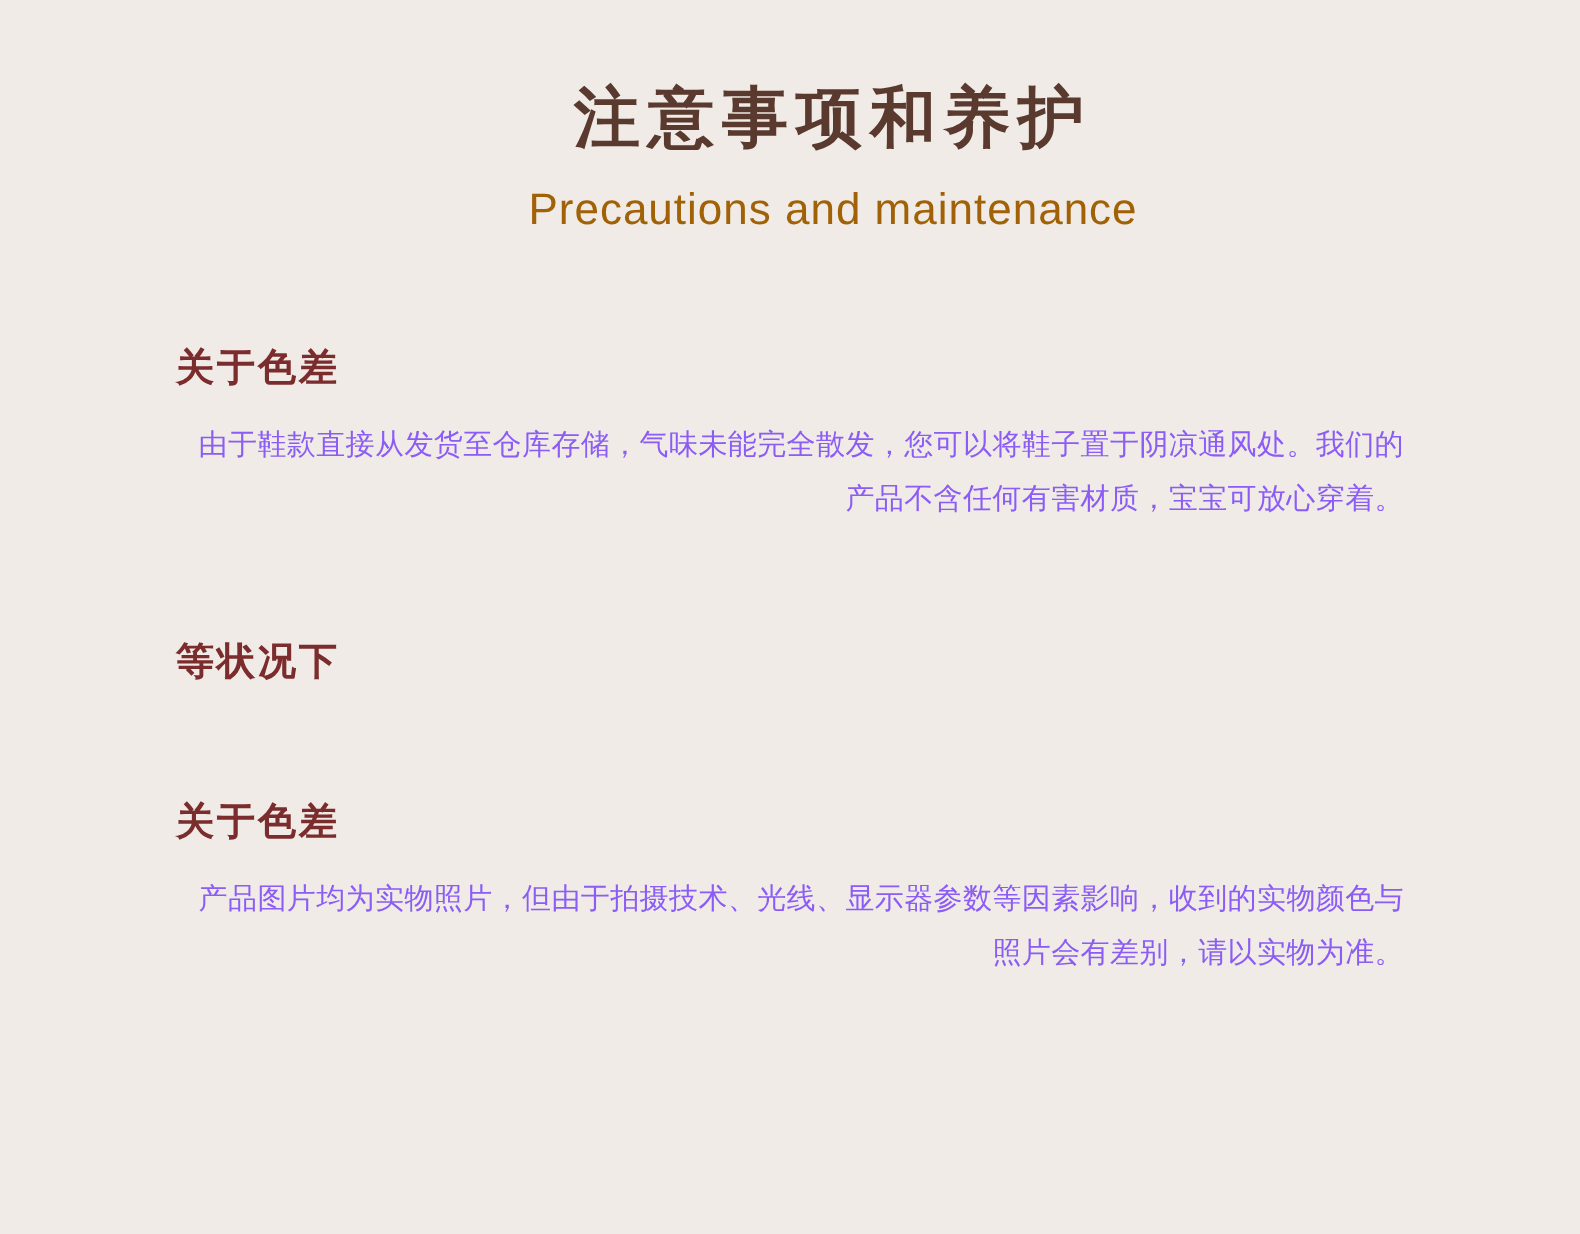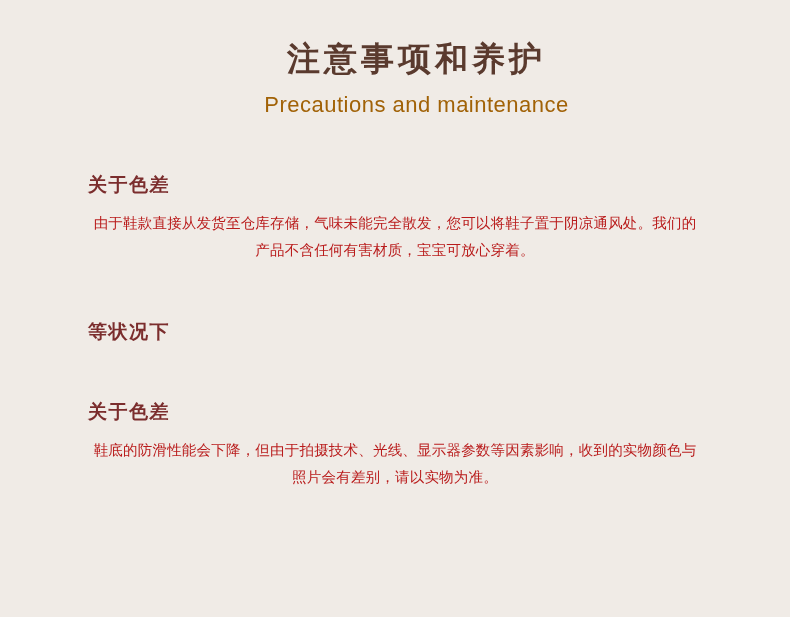--- a/index.html
+++ b/index.html
@@ -56,24 +56,24 @@
     font-size: 19px;
     font-weight: bold;
     color: #7b2d2d;
     letter-spacing: 1.5px;
     margin: 0 0 12px 0;
     line-height: 1.3;
   }
   .section-body {
     font-size: 14.5px;
     line-height: 1.85;
-    color: #b91c1c;
+    color: #8b5cf6;
     letter-spacing: 0.2px;
     margin: 0;
-    text-align: center;
+    text-align: right;
   }
 </style>
 </head>
 <body>
 
 <div class="page">
 
   <div class="header">
     <h1 class="title-cn">注意事项和养护</h1>
     <h2 class="title-en">Precautions and maintenance</h2>
@@ -85,18 +85,18 @@
       <h3 class="section-heading">关于色差</h3>
       <p class="section-body">由于鞋款直接从发货至仓库存储，气味未能完全散发，您可以将鞋子置于阴凉通风处。我们的产品不含任何有害材质，宝宝可放心穿着。</p>
     </div>
 
     <div class="section">
       <h3 class="section-heading">等状况下</h3>
     </div>
 
     <div class="section">
       <h3 class="section-heading">关于色差</h3>
-      <p class="section-body">鞋底的防滑性能会下降，但由于拍摄技术、光线、显示器参数等因素影响，收到的实物颜色与照片会有差别，请以实物为准。</p>
+      <p class="section-body">产品图片均为实物照片，但由于拍摄技术、光线、显示器参数等因素影响，收到的实物颜色与照片会有差别，请以实物为准。</p>
     </div>
 
   </div>
 
 </div>
 
 </body></html>

